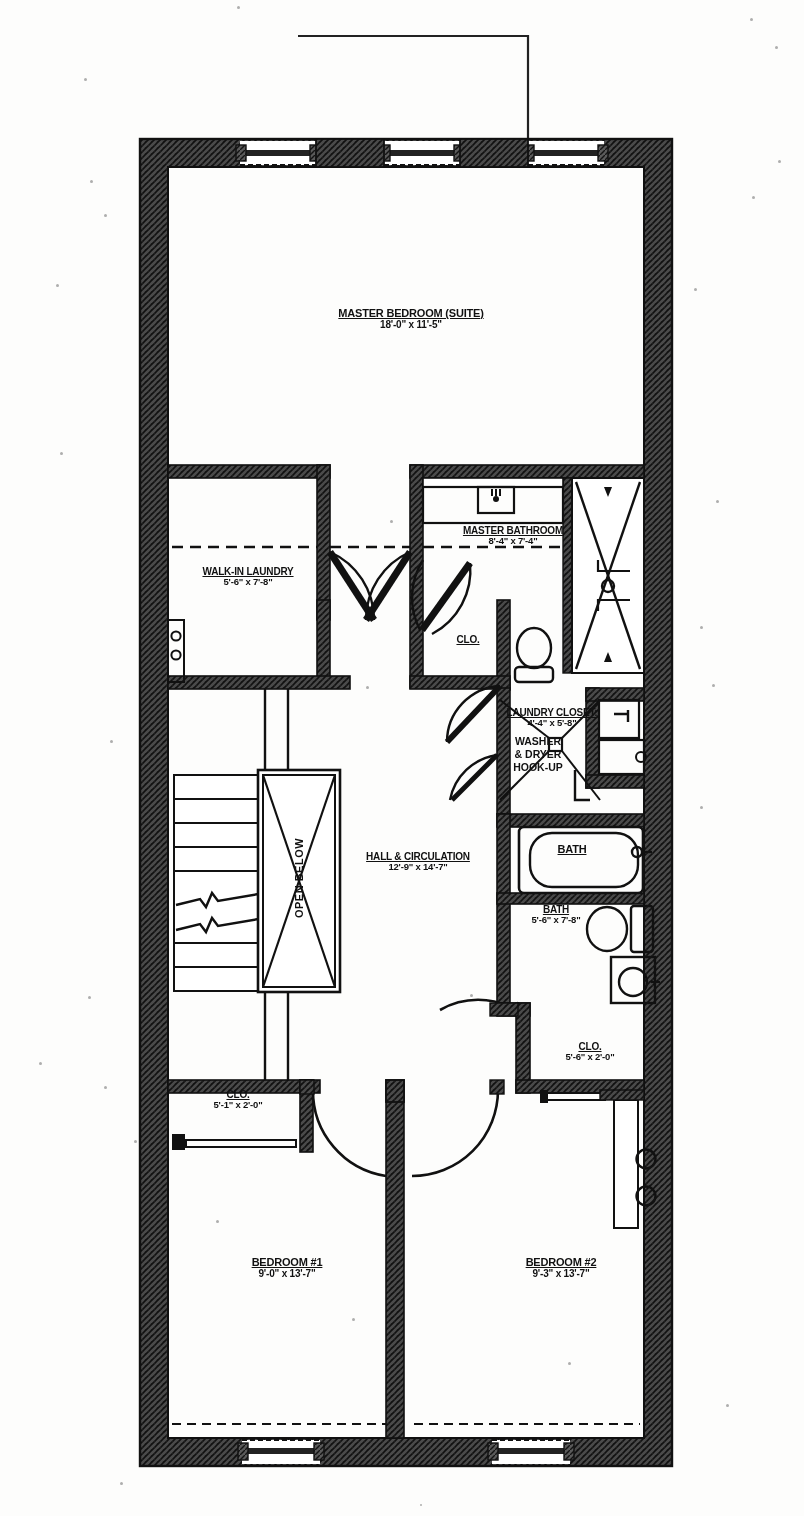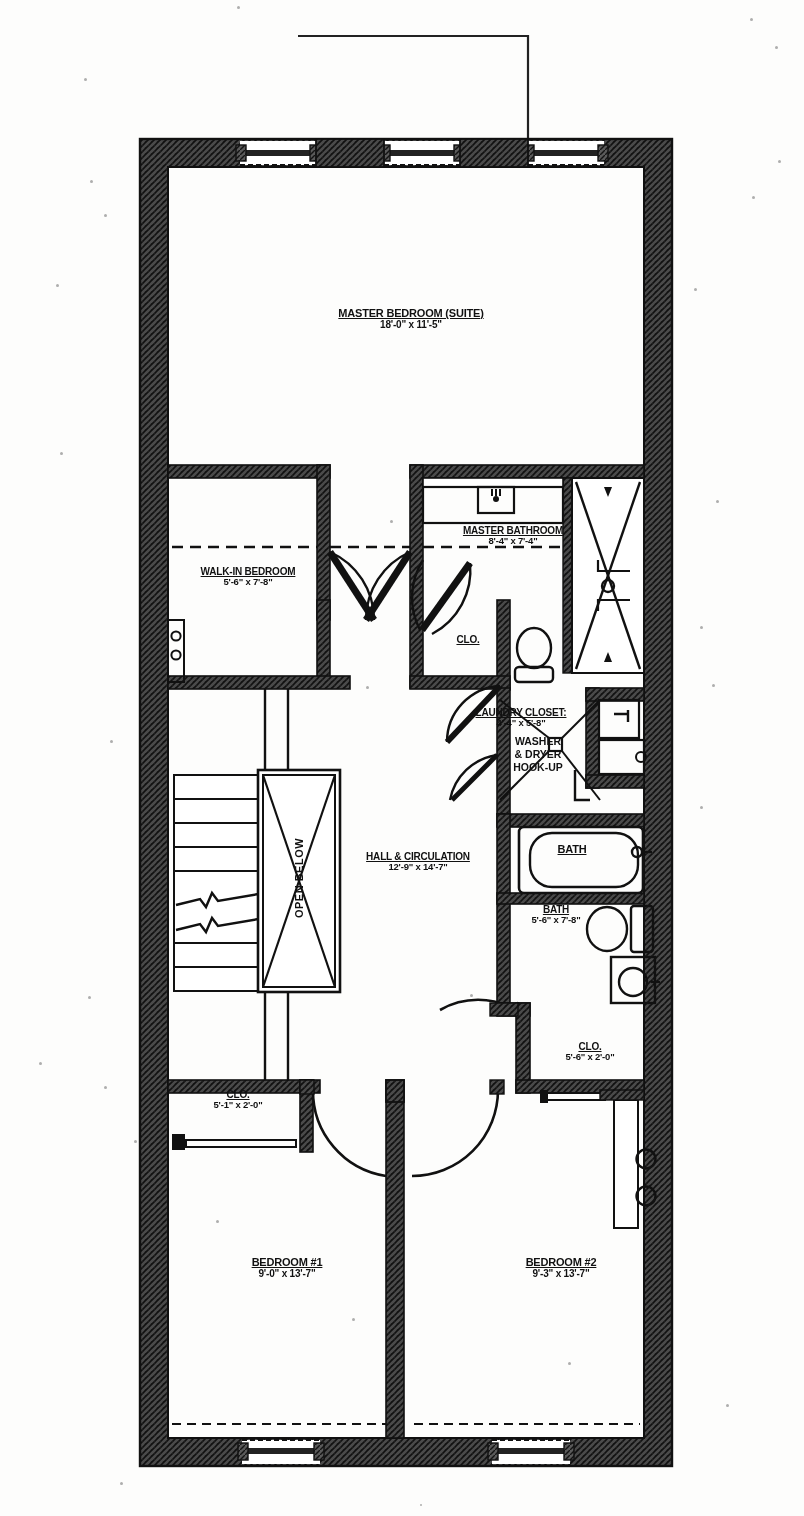--- a/index.html
+++ b/index.html
@@ -304,34 +304,34 @@
     </g>
 
   </svg>
 
   <div class="lbl t11" style="left:411px;top:307px;">
     <span class="name">MASTER BEDROOM (SUITE)</span>
     <span class="dim">18'-0" x 11'-5"</span>
   </div>
 
   <div class="lbl t10" style="left:248px;top:566px;">
-    <span class="name">WALK-IN BEDROOM</span>
+    <span class="name">WALK-IN LAUNDRY</span>
     <span class="dim">5'-6" x 7'-8"</span>
   </div>
 
   <div class="lbl t10" style="left:513px;top:525px;">
     <span class="name">MASTER BATHROOM</span>
     <span class="dim">8'-4" x 7'-4"</span>
   </div>
 
   <div class="lbl t10" style="left:468px;top:634px;">
     <span class="name">CLO.</span>
   </div>
 
-  <div class="lbl t10" style="left:521px;top:707px;">
+  <div class="lbl t10" style="left:552px;top:707px;">
     <span class="name">LAUNDRY CLOSET:</span>
     <span class="dim">4'-4" x 5'-8"</span>
   </div>
 
   <div class="lbl t10" style="left:418px;top:851px;">
     <span class="name">HALL &amp; CIRCULATION</span>
     <span class="dim">12'-9" x 14'-7"</span>
   </div>
 
   <div class="lbl t10" style="left:556px;top:904px;">

